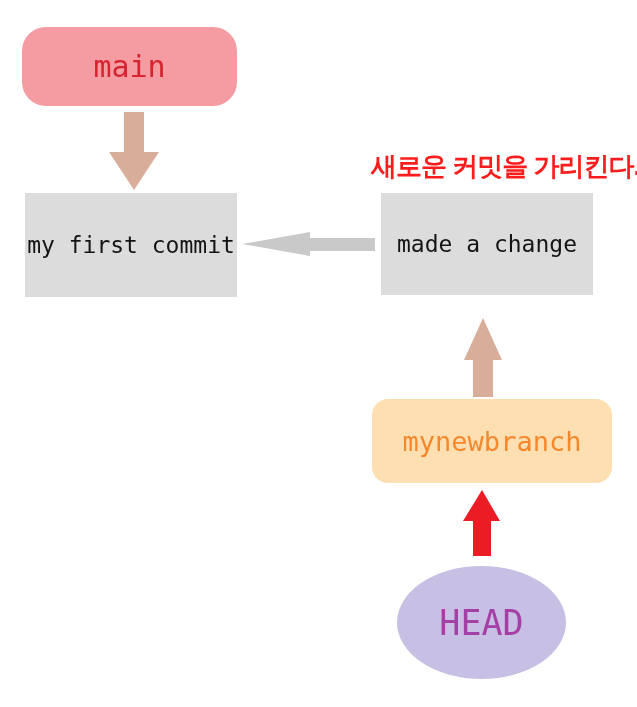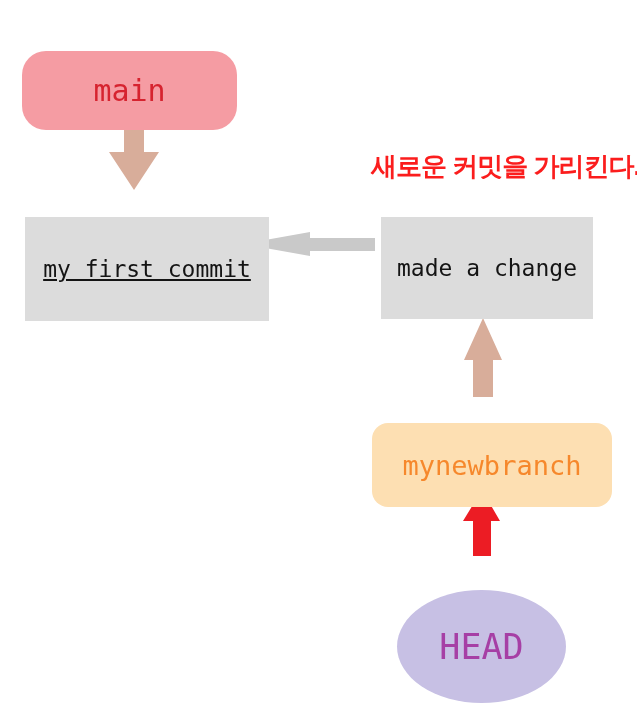--- a/index.html
+++ b/index.html
@@ -27,35 +27,33 @@
   .arrow-gray { fill: var(--arrow-gray); }
   .arrow-red  { fill: var(--arrow-red); }
 
   .node {
     position: absolute;
     display: flex;
     align-items: center;
     justify-content: center;
     white-space: nowrap;
     box-sizing: border-box;
-    margin-top: 24px;
   }
   .node-main {
     left: 22px; top: 27px; width: 215px; height: 79px;
     background: var(--main-fill);
     border-radius: 24px;
     color: var(--main-text);
     font-size: 30px;
   }
   .node-first-commit {
-    left: 25px; top: 193px; width: 244px; height: 104px;
+    left: 25px; top: 193px; width: 212px; height: 104px;
     background: var(--commit-fill);
     color: var(--commit-text);
     font-size: 23px;
-    text-decoration: underline;
   }
   .node-made-change {
     left: 381px; top: 193px; width: 212px; height: 102px;
     background: var(--commit-fill);
     color: var(--commit-text);
     font-size: 23px;
   }
   .node-mynewbranch {
     left: 372px; top: 399px; width: 240px; height: 84px;
     background: var(--branch-fill);

